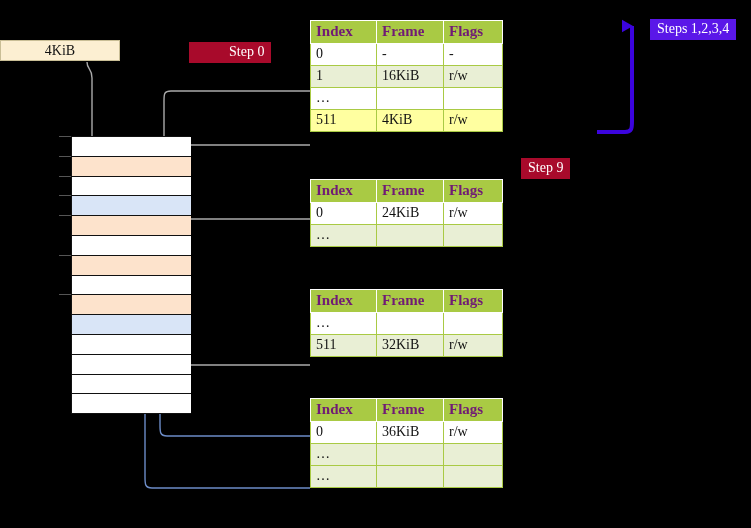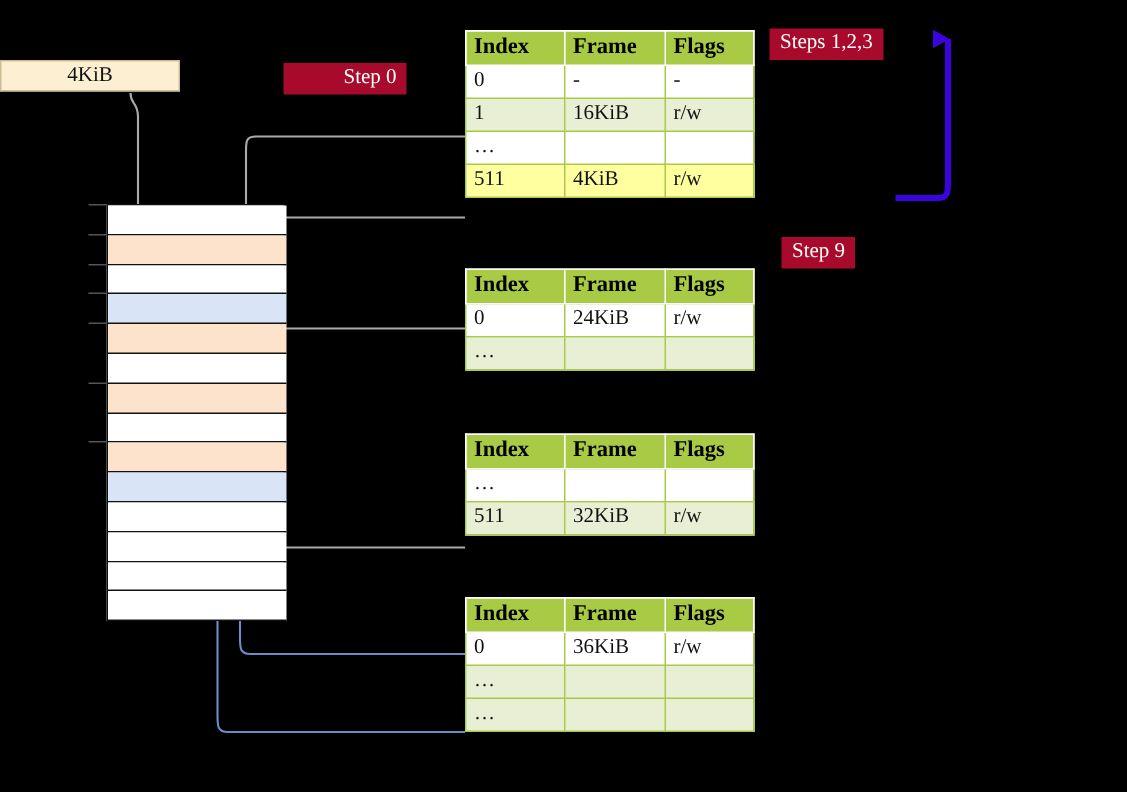--- a/index.html
+++ b/index.html
@@ -31,21 +31,21 @@
   .memrow.blue{background:#D9E5F7;}
   .memrow.plain{background:#FFFFFF;}
   .memtick{position:absolute;height:1px;background:#555;width:12px;left:59px;}
 
   
   .ptable{position:absolute;border-collapse:collapse;
           background:#fff;font-size:14px;}
   .ptable td,.ptable th{border:1px solid #A9CA44;
           padding:2px 5px 3px 5px;vertical-align:top;
           white-space:nowrap;color:#111;text-align:left;}
-  .ptable th{background:#A9CA44;color:#000000;font-weight:bold;
+  .ptable th{background:#A9CA44;color:#701a75;font-weight:bold;
              font-size:15px;border-color:#fff;}
   .ptable td.c0{width:55px;}
   .ptable td.c1{width:56px;}
   .ptable td.c2{width:48px;}
   .ptable tr.alt td{background:#E9EFD5;}
   .ptable tr td.hl{background:#FFFFA0;}
   .ptable .ell{letter-spacing:1px;}
 </style>
 </head>
 <body>
@@ -98,22 +98,22 @@
 
     <g>
       <path d="M597,132 L625,132 C632,132 632,128 632,121 L632,26" fill="none" stroke="#3B04DE" stroke-width="4" marker-end="url(#ahViolet)"></path>
     </g>
   </svg>
 
   <div class="capbox" style="left:0px;top:40px;width:120px;height:21px;">4KiB</div>
 
   <div class="badge red" style="left:189px;top:42px;padding-left:40px;">Step 0</div>
 
-  <div class="badge red" style="left:513px;top:19px;">Steps 1,2,3</div>
-
+
+  <div class="badge violet" style="left:650px;top:19px;">Steps 1,2,3,4</div>
 
   <div class="badge red" style="left:521px;top:158px;">Step 9</div>
 
   <div id="memcol">
       <div class="memrow plain" style="top: 0px; height: 19.8px;"></div>
       <div class="memrow peach" style="top: 19.8px; height: 19.8px;"></div>
       <div class="memrow plain" style="top: 39.6px; height: 19.8px;"></div>
       <div class="memrow blue" style="top: 59.4px; height: 19.8px;"></div>
       <div class="memrow peach" style="top: 79.2px; height: 19.8px;"></div>
       <div class="memrow plain" style="top: 99px; height: 19.8px;"></div>

